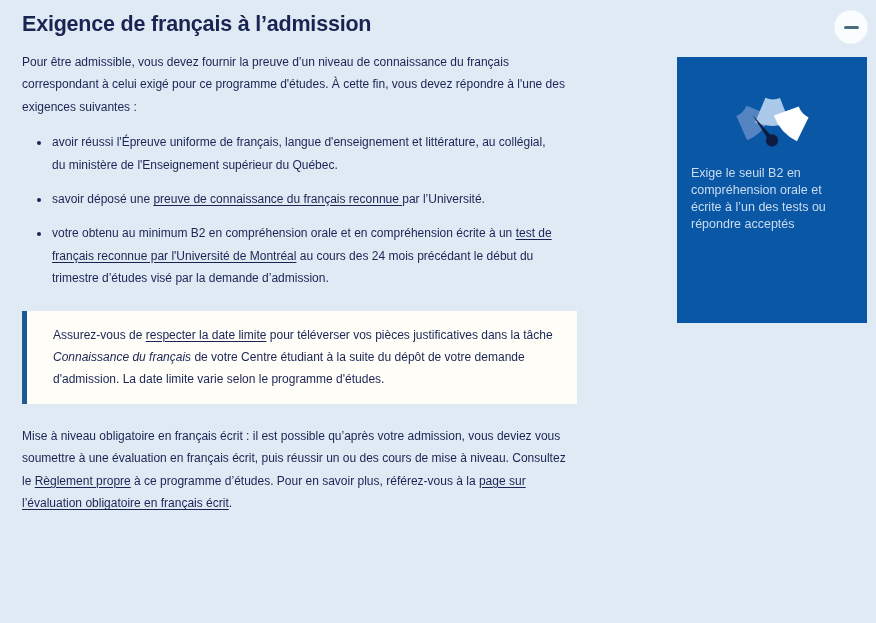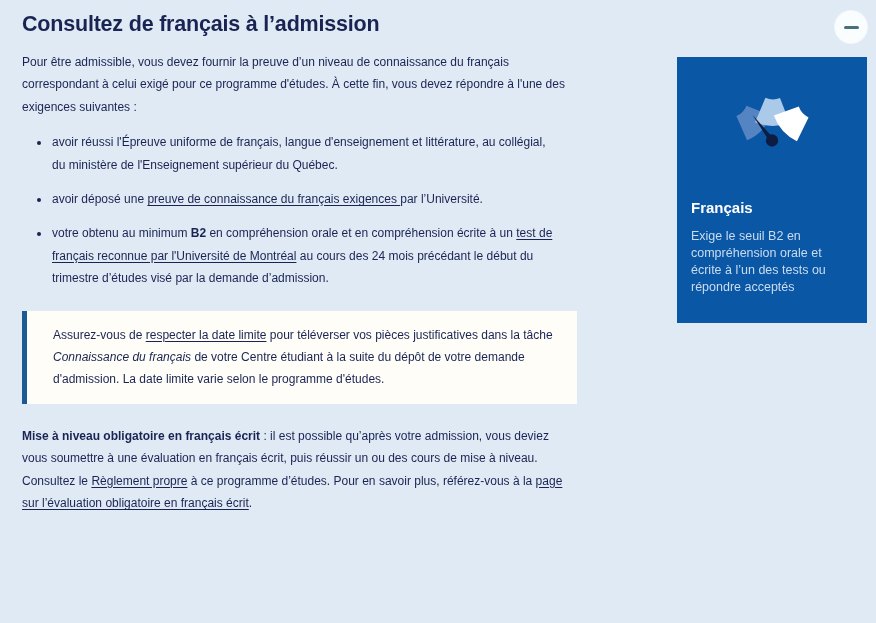--- a/index.html
+++ b/index.html
@@ -32,21 +32,21 @@
   .callout{
     margin-top:21px;
     background:var(--callout_bg);
     border-left:5px solid var(--callout_border);
     padding:13px 16px 13px 26px;
   }
   p.footnote{margin-top:21px;}
 
   
   .s-plain{}
-  .s-bold{font-weight:700;}
+  .s-bold{font-weight:400;}
   .s-italic{font-style:italic;}
   a.s-link{
     color:inherit;text-decoration:underline;text-underline-offset:2px;cursor:pointer;
   }
 
   
   .collapse-btn{
     position:absolute;left:835px;top:11px;width:32px;height:32px;
     border:none;border-radius:50%;background:var(--collapse_bg);
     display:flex;align-items:center;justify-content:center;cursor:pointer;
@@ -68,27 +68,27 @@
     color:var(--card_desc);font-size:12.5px;line-height:17px;margin-top:12px;
     width:160px;
   }
 </style>
 </head>
 <body>
 
 <div class="page">
 
   <div class="main">
-    <h1 class="title">Consultez de français à l’admission</h1>
+    <h1 class="title">Exigence de français à l’admission</h1>
 
     <p class="intro body-text"><span class="s-plain">Pour être admissible, vous devez fournir la preuve d’un niveau de connaissance du français correspondant à celui exigé pour ce programme d'études. À cette fin, vous devez répondre à l'une des exigences suivantes :</span></p>
 
     <ul class="req-list body-text">
       <li><span class="s-plain">avoir réussi l'Épreuve uniforme de français, langue d'enseignement et littérature, au collégial, du ministère de l'Enseignement supérieur du Québec.</span></li>
-      <li><span class="s-plain">avoir déposé une </span><a class="s-link">preuve de connaissance du français exigences </a><span class="s-plain">par l’Université.</span></li>
+      <li><span class="s-plain">savoir déposé une </span><a class="s-link">preuve de connaissance du français reconnue </a><span class="s-plain">par l’Université.</span></li>
       <li><span class="s-plain">votre obtenu au minimum </span><span class="s-bold">B2</span><span class="s-plain"> en compréhension orale et en compréhension écrite à un </span><a class="s-link">test de français reconnue par l'Université de Montréal</a><span class="s-plain"> au cours des 24 mois précédant le début du trimestre d’études visé par la demande d’admission.</span></li>
     </ul>
 
     <div class="callout">
       <p class="body-text"><span class="s-plain">Assurez-vous de </span><a class="s-link">respecter la date limite</a><span class="s-plain"> pour téléverser vos pièces justificatives dans la tâche </span><span class="s-italic">Connaissance du français</span><span class="s-plain"> de votre Centre étudiant à la suite du dépôt de votre demande d'admission. La date limite varie selon le programme d'études.</span></p>
     </div>
 
     <p class="footnote body-text"><span class="s-bold">Mise à niveau obligatoire en français écrit</span><span class="s-plain"> : il est possible qu’après votre admission, vous deviez vous soumettre à une évaluation en français écrit, puis réussir un ou des cours de mise à niveau. Consultez le </span><a class="s-link">Règlement propre</a><span class="s-plain"> à ce programme d’études. Pour en savoir plus, référez-vous à la </span><a class="s-link">page sur l’évaluation obligatoire en français écrit</a><span class="s-plain">.</span></p>
   </div>
 
@@ -99,17 +99,16 @@
   <aside class="card">
     <div class="gauge-wrap">
       <svg width="106" height="78" viewBox="0 0 120 88" aria-hidden="true">
         <path d="M 25.7 60.1 A 37 37 0 0 0 45.0 40.2" fill="none" stroke="var(--gauge_low)" stroke-width="30"></path>
         <path d="M 46.7 39.5 A 37 37 0 0 0 74.5 39.9" fill="none" stroke="var(--gauge_mid)" stroke-width="30"></path>
         <path d="M 76.2 40.7 A 37 37 0 0 0 94.8 61.4" fill="none" stroke="var(--gauge_high)" stroke-width="30"></path>
         <polygon points="38,45 62.4,72.2 57.6,75.8" fill="var(--gauge_needle)"></polygon>
         <circle cx="60" cy="74" r="7" fill="var(--gauge_needle)"></circle>
       </svg>
     </div>
-    <h2>Français</h2>
     <p>Exige le seuil B2 en compréhension orale et écrite à l’un des tests ou répondre acceptés</p>
   </aside>
 
 </div>
 
 </body></html>

